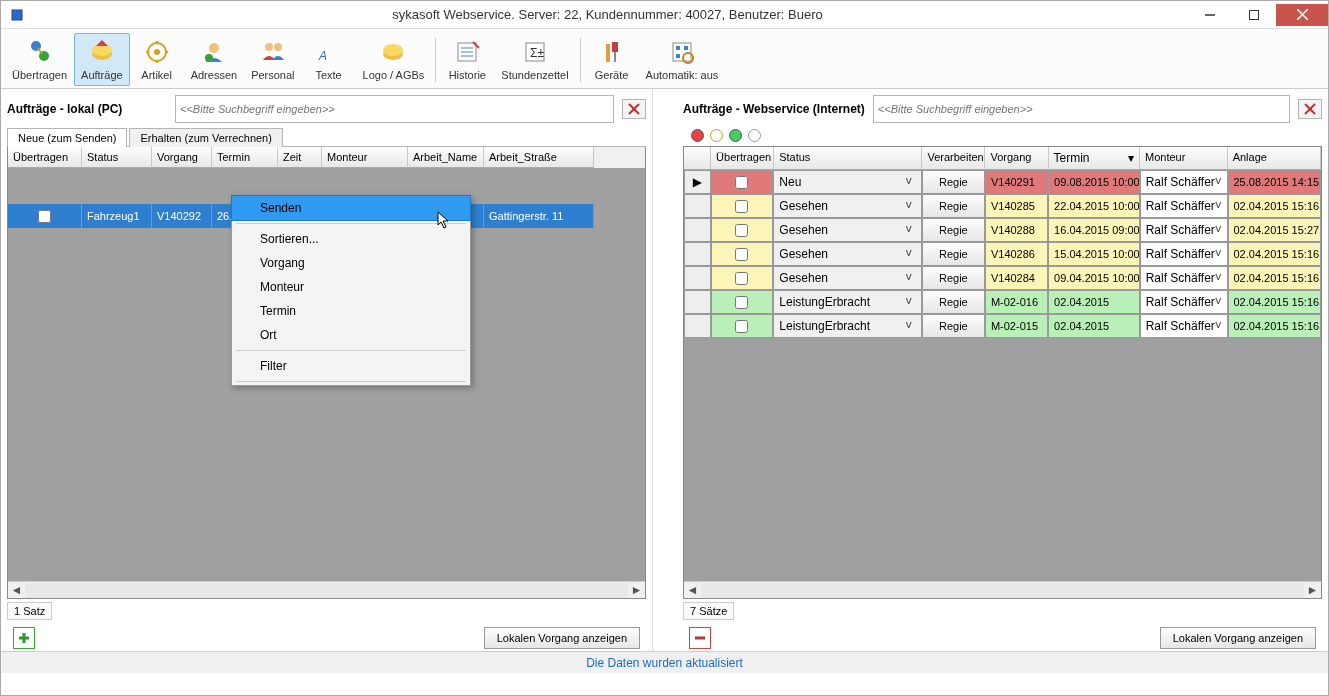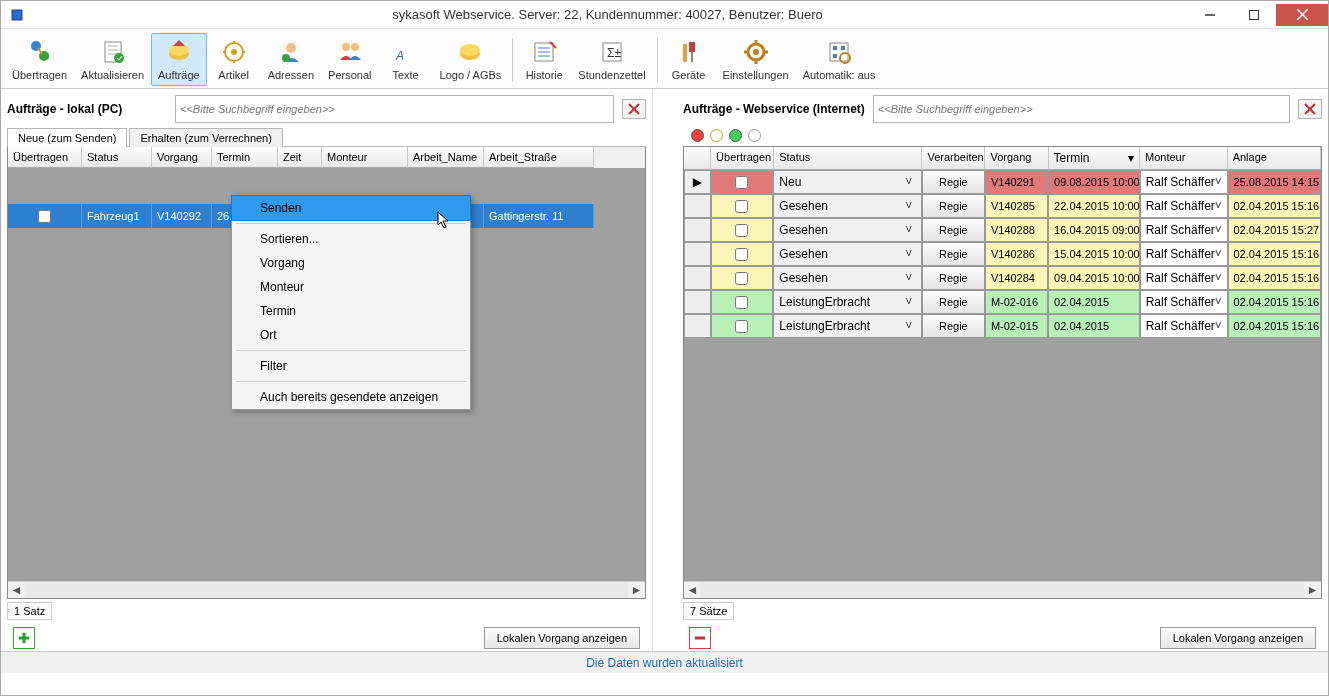--- a/index.html
+++ b/index.html
@@ -117,31 +117,20 @@
     <div class="tb-item">
       <div class="tb-icon">
         <svg width="28" height="28">
           <circle cx="10" cy="8" r="5" fill="#3a80d0"></circle>
           <circle cx="18" cy="18" r="5" fill="#3aa03a"></circle>
           <path d="M12 10 L16 16" stroke="#c0a020" stroke-width="2"></path>
         </svg>
       </div>
       <span>Übertragen</span>
     </div>
-    <div class="tb-item">
-      <div class="tb-icon">
-        <svg width="28" height="28">
-          <rect x="6" y="4" width="16" height="20" fill="#fff" stroke="#888"></rect>
-          <path d="M9 8h10M9 12h10M9 16h10" stroke="#aaa"></path>
-          <circle cx="20" cy="20" r="5" fill="#3aa03a"></circle>
-          <path d="M18 20l2 2 3-4" stroke="#fff" fill="none"></path>
-        </svg>
-      </div>
-      <span>Aktualisieren</span>
-    </div>
     <div class="tb-item active">
       <div class="tb-icon">
         <svg width="28" height="28">
           <ellipse cx="14" cy="16" rx="10" ry="6" fill="#f0c040"></ellipse>
           <ellipse cx="14" cy="12" rx="10" ry="6" fill="#f8d860"></ellipse>
           <path d="M8 8 L14 2 L20 8" fill="#d04040"></path>
         </svg>
       </div>
       <span>Aufträge</span>
     </div>
@@ -216,35 +205,20 @@
     <div class="tb-sep"></div>
     <div class="tb-item">
       <div class="tb-icon">
         <svg width="28" height="28">
           <rect x="8" y="6" width="4" height="18" fill="#e0a040"></rect>
           <rect x="14" y="4" width="6" height="10" fill="#c04040"></rect>
           <path d="M17 14 L17 24" stroke="#888" stroke-width="2"></path>
         </svg>
       </div>
       <span>Geräte</span>
-    </div>
-    <div class="tb-item">
-      <div class="tb-icon">
-        <svg width="28" height="28">
-          <circle cx="14" cy="14" r="8" fill="none" stroke="#c08020" stroke-width="3"></circle>
-          <circle cx="14" cy="14" r="3" fill="#c08020"></circle>
-          <g stroke="#c08020" stroke-width="3">
-            <line x1="14" y1="2" x2="14" y2="6"></line>
-            <line x1="14" y1="22" x2="14" y2="26"></line>
-            <line x1="2" y1="14" x2="6" y2="14"></line>
-            <line x1="22" y1="14" x2="26" y2="14"></line>
-          </g>
-        </svg>
-      </div>
-      <span>Einstellungen</span>
     </div>
     <div class="tb-item">
       <div class="tb-icon">
         <svg width="28" height="28">
           <rect x="5" y="5" width="18" height="18" fill="#fff" stroke="#888"></rect>
           <rect x="8" y="8" width="4" height="4" fill="#4080d0"></rect>
           <rect x="16" y="8" width="4" height="4" fill="#4080d0"></rect>
           <rect x="8" y="16" width="4" height="4" fill="#4080d0"></rect>
           <circle cx="20" cy="20" r="5" fill="none" stroke="#c08020" stroke-width="2"></circle>
         </svg>
@@ -497,17 +471,16 @@
     <div class="ctx-item hl">Senden</div>
     <div class="ctx-sep"></div>
     <div class="ctx-item">Sortieren...</div>
     <div class="ctx-item">Vorgang</div>
     <div class="ctx-item">Monteur</div>
     <div class="ctx-item">Termin</div>
     <div class="ctx-item">Ort</div>
     <div class="ctx-sep"></div>
     <div class="ctx-item">Filter</div>
     <div class="ctx-sep"></div>
-    <div class="ctx-item">Auch bereits gesendete anzeigen</div>
   </div>
 <svg class="cursor-icon" width="16" height="20">
     <path d="M1 1 L1 14 L4 11 L7 17 L9 16 L6 10 L11 10 Z" fill="#fff" stroke="#000"></path>
   </svg>
 
 </body></html>

